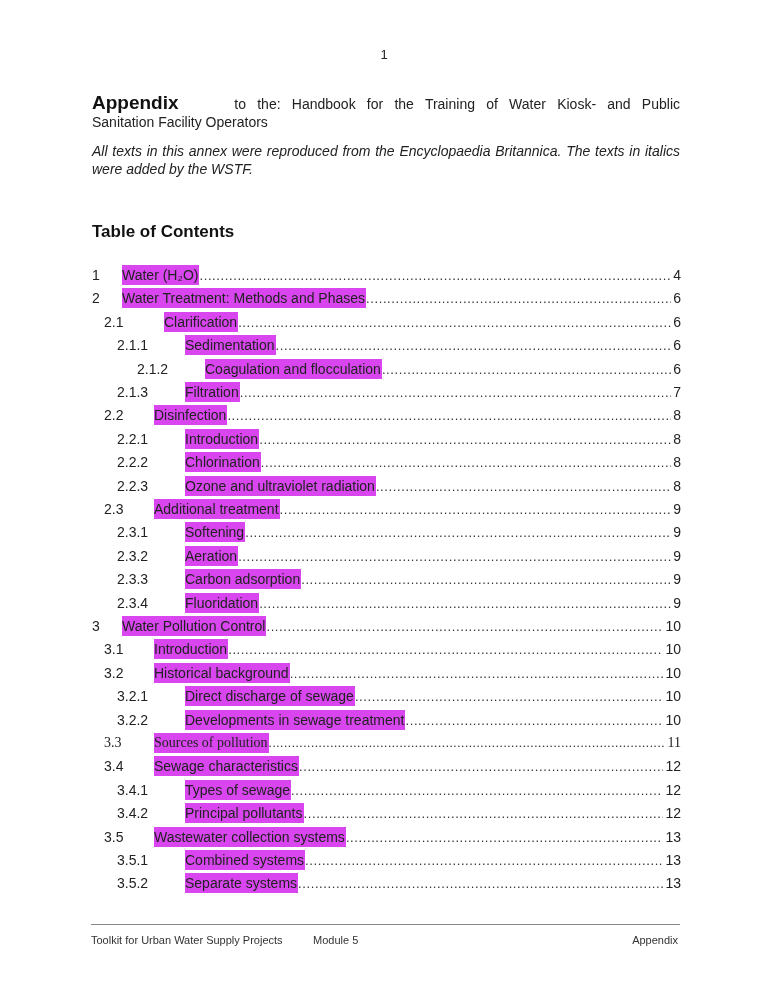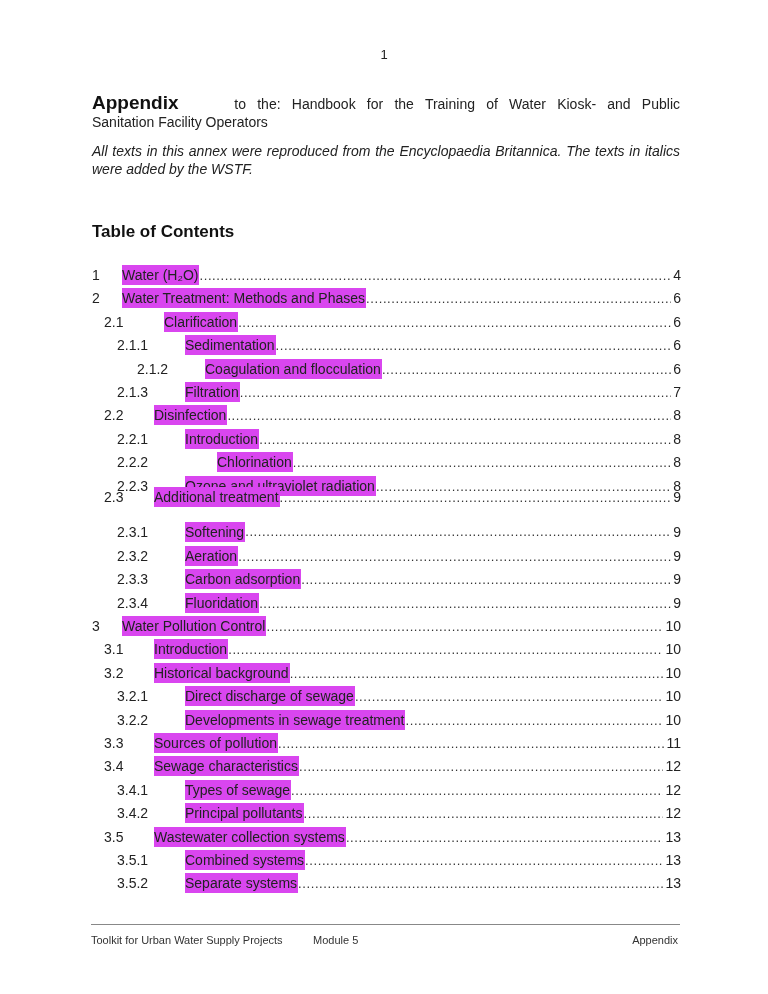--- a/index.html
+++ b/index.html
@@ -212,45 +212,45 @@
     <div class="toc-row" style="top: 163.8px; left: 117px;">
       <span class="num">2.2.1</span>
       <div class="label-wrap" style="left: 68px;">
         <span class="label">Introduction</span>
         <span class="dots">................................................................................................................................................................................................................................................................................................................................................................................................................</span>
         <span class="page">8</span>
       </div>
     </div>
     <div class="toc-row" style="top: 187.2px; left: 117px;">
       <span class="num">2.2.2</span>
-      <div class="label-wrap" style="left: 68px; margin-left: 32px;">
+      <div class="label-wrap" style="left: 68px;">
         <span class="label">Chlorination</span>
         <span class="dots">................................................................................................................................................................................................................................................................................................................................................................................................................</span>
         <span class="page">8</span>
       </div>
     </div>
     <div class="toc-row" style="top: 210.6px; left: 117px;">
       <span class="num">2.2.3</span>
       <div class="label-wrap" style="left: 68px;">
         <span class="label">Ozone and ultraviolet radiation</span>
         <span class="dots">................................................................................................................................................................................................................................................................................................................................................................................................................</span>
         <span class="page">8</span>
       </div>
     </div>
-    <div class="toc-row" style="top: 222px; left: 104px;">
+    <div class="toc-row" style="top: 234px; left: 104px;">
       <span class="num">2.3</span>
       <div class="label-wrap" style="left: 50px;">
         <span class="label">Additional treatment</span>
         <span class="dots">................................................................................................................................................................................................................................................................................................................................................................................................................</span>
         <span class="page">9</span>
       </div>
     </div>
     <div class="toc-row" style="top: 257.4px; left: 117px;">
       <span class="num">2.3.1</span>
-      <div class="label-wrap" style="left: 68px; align-items: center;">
+      <div class="label-wrap" style="left: 68px;">
         <span class="label">Softening</span>
         <span class="dots">................................................................................................................................................................................................................................................................................................................................................................................................................</span>
         <span class="page">9</span>
       </div>
     </div>
     <div class="toc-row" style="top: 280.8px; left: 117px;">
       <span class="num">2.3.2</span>
       <div class="label-wrap" style="left: 68px;">
         <span class="label">Aeration</span>
         <span class="dots">................................................................................................................................................................................................................................................................................................................................................................................................................</span>
@@ -306,21 +306,21 @@
       </div>
     </div>
     <div class="toc-row" style="top: 444.6px; left: 117px;">
       <span class="num">3.2.2</span>
       <div class="label-wrap" style="left: 68px;">
         <span class="label">Developments in sewage treatment</span>
         <span class="dots">................................................................................................................................................................................................................................................................................................................................................................................................................</span>
         <span class="page">10</span>
       </div>
     </div>
-    <div class="toc-row" style="top: 468px; left: 104px;">
+    <div class="toc-row" style="top: 468px; left: 104px; font-family: Liberation Serif, serif;">
       <span class="num">3.3</span>
       <div class="label-wrap" style="left: 50px;">
         <span class="label">Sources of pollution</span>
         <span class="dots">................................................................................................................................................................................................................................................................................................................................................................................................................</span>
         <span class="page">11</span>
       </div>
     </div>
     <div class="toc-row" style="top: 491.4px; left: 104px;">
       <span class="num">3.4</span>
       <div class="label-wrap" style="left: 50px;">

